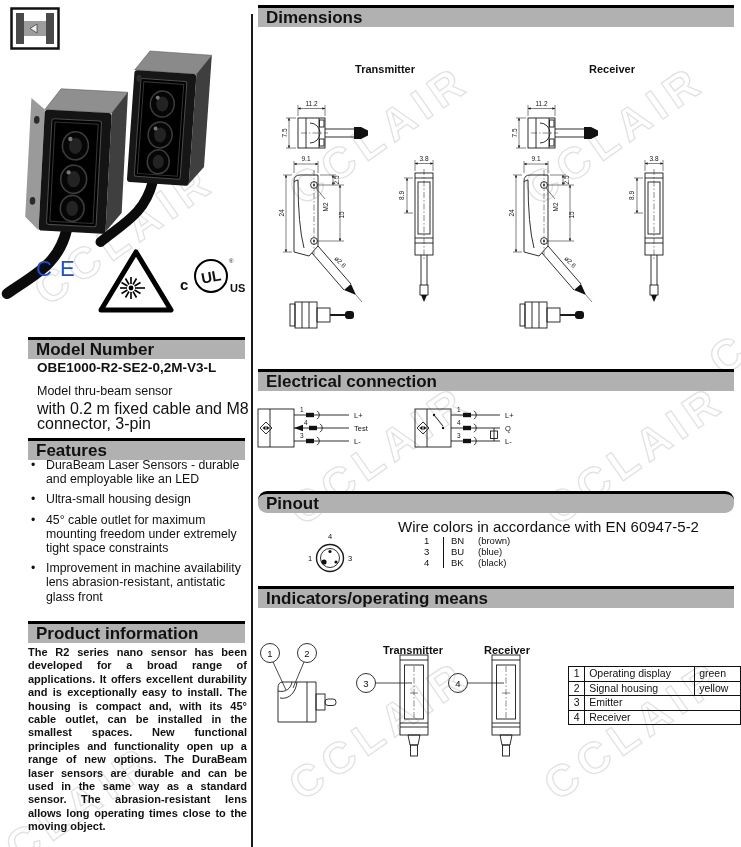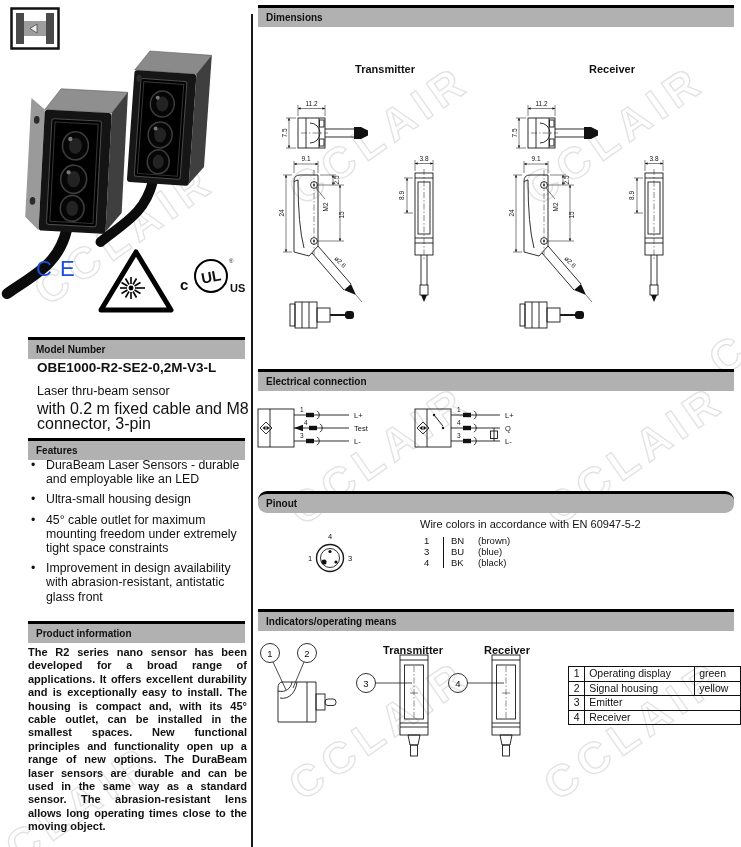--- a/index.html
+++ b/index.html
@@ -3,21 +3,21 @@
 <meta charset="utf-8">
 <style>
   html,body{margin:0;padding:0;background:#fff;}
   .page{position:relative;width:741px;height:847px;background:#fff;overflow:hidden;
         font-family:"Liberation Sans",sans-serif;color:#111;}
   .wm{position:absolute;font-weight:bold;font-size:44px;letter-spacing:7px;
       color:transparent;-webkit-text-stroke:1.3px #e2e2e2;transform:rotate(-35deg);
       pointer-events:none;white-space:nowrap;}
   .divider{position:absolute;left:251px;top:14px;width:2px;height:833px;background:#1a1a1a;}
   .hbar{position:absolute;height:19px;background:#b1b1b1;border-top:3px solid #000;
-        font-weight:bold;font-size:10px;line-height:19px;padding-left:8px;box-sizing:content-box;}
+        font-weight:bold;font-size:17px;line-height:19px;padding-left:8px;box-sizing:content-box;}
   .hbar-left{left:28px;width:209px;}
   .hbar-right{left:258px;width:468px;}
   .txt{position:absolute;}
   .model-number{left:37px;top:360px;width:210px;font-size:13.5px;font-weight:bold;}
   .model-type{left:37px;top:384px;width:212px;font-size:12.5px;}
   .model-cable{left:37px;top:402px;width:212px;font-size:16px;line-height:14.5px;}
   .features-list{position:absolute;left:28px;top:458px;width:218px;margin:0;padding:0;list-style:none;}
   .features-list li{position:relative;padding-left:18px;font-size:12.3px;line-height:14.2px;margin-bottom:6px;}
   .features-list li::before{content:"•";position:absolute;left:3px;top:0;}
   .product-body{left:28px;top:646px;width:219px;font-size:11px;line-height:13.4px;text-align:justify;font-weight:bold;}
@@ -28,21 +28,21 @@
   .ln{fill:none;stroke:#1a1a1a;stroke-width:0.9;}
   .lnf{fill:#fff;stroke:#1a1a1a;stroke-width:0.9;}
   .fill{fill:#111;stroke:none;}
   .dim{fill:none;stroke:#1a1a1a;stroke-width:0.55;}
   .arrows{marker-start:url(#arr);marker-end:url(#arr);}
   .cl{fill:none;stroke:#1a1a1a;stroke-width:0.5;stroke-dasharray:6 2 1.5 2;}
   .dt{font-size:6.5px;}
   .pinnum{font-size:6.5px;}
   .pinlabel{font-size:7.5px;}
   .callout-num{font-size:9.5px;}
-  .note-text{left:420px;top:518px;font-size:11px;}
+  .note-text{left:398px;top:518px;font-size:15px;}
   .wires{position:absolute;left:420px;top:536px;width:160px;font-size:9.5px;}
   .wire-row{height:10.8px;line-height:10.8px;}
   .wire-divider{position:absolute;left:23px;top:1px;width:1px;height:31px;background:#111;}
   .wpin{display:inline-block;width:31px;padding-left:4px;box-sizing:border-box;}
   .wcode{display:inline-block;width:27px;}
   .ind-table{position:absolute;left:568px;top:666px;border-collapse:collapse;font-size:10.5px;}
   .ind-table td{border:1px solid #111;padding:0 4px;height:13.5px;line-height:13.5px;white-space:nowrap;}
   .ind-table .c-num{width:12px;text-align:center;padding:0 2px;}
   .ind-table .c-label{width:104px;}
   .ind-table .c-val{width:38px;}
@@ -237,29 +237,29 @@
   <svg style="left:178px;top:254px;" width="70" height="48" viewBox="0 0 70 48">
     <text x="2" y="36" font-size="15" font-weight="bold">c</text>
     <circle cx="33" cy="22" r="16" fill="none" stroke="#000" stroke-width="2"></circle>
     <text x="33" y="28" text-anchor="middle" font-size="15" font-weight="bold" transform="rotate(-10 33 22)">UL</text>
     <text x="51" y="9" font-size="6">®</text>
     <text x="52" y="38" font-size="11" font-weight="bold">US</text>
   </svg>
 
   <div class="hbar hbar-left" style="top:337px;">Model Number</div>
   <div class="txt model-number">OBE1000-R2-SE2-0,2M-V3-L</div>
-  <div class="txt model-type">Laser thru-beam sensor</div>
+  <div class="txt model-type">Model thru-beam sensor</div>
   <div class="txt model-cable">with 0.2 m fixed cable and M8 connector, 3-pin</div>
 
   <div class="hbar hbar-left" style="top:438px;">Features</div>
   <ul class="features-list">
     <li>DuraBeam Laser Sensors - durable and employable like an LED</li>
     <li>Ultra-small housing design</li>
     <li>45° cable outlet for maximum mounting freedom under extremely tight space constraints</li>
-    <li>Improvement in design availability with abrasion-resistant, antistatic glass front</li>
+    <li>Improvement in machine availability lens abrasion-resistant, antistatic glass front</li>
   </ul>
 
   <div class="hbar hbar-left" style="top:621px;">Product information</div>
   <div class="txt product-body">The R2 series nano sensor has been developed for a broad range of applications. It offers excellent durability and is exceptionally easy to install. The housing is compact and, with its 45° cable outlet, can be installed in the smallest spaces. New functional principles and functionality open up a range of new options. The DuraBeam laser sensors are durable and can be used in the same way as a standard sensor. The abrasion-resistant lens allows long operating times close to the moving object.</div>
 
   <div class="hbar hbar-right" style="top:5px;">Dimensions</div>
   <div class="drawlabel" style="left:335px;top:63px;">Transmitter</div>
   <div class="drawlabel" style="left:562px;top:63px;">Receiver</div>
   <svg style="left:278px;top:85px;" width="190" height="245">
     <use href="#dim-cluster" width="190" height="245"></use>
@@ -350,21 +350,21 @@
       <span class="wpin">1</span><span class="wcode">BN</span><span>(brown)</span>
     </div>
     <div class="wire-row">
       <span class="wpin">3</span><span class="wcode">BU</span><span>(blue)</span>
     </div>
     <div class="wire-row">
       <span class="wpin">4</span><span class="wcode">BK</span><span>(black)</span>
     </div>
   </div>
 
-  <div class="hbar hbar-right" style="top:609px;">Indicators/operating means</div>
+  <div class="hbar hbar-right" style="top:586px;">Indicators/operating means</div>
   <svg style="left:256px;top:640px;" width="110" height="100" viewBox="0 0 110 100">
     <circle class="ln" cx="14" cy="13" r="9.5"></circle>
     <text class="callout-num" x="14" y="16.5" text-anchor="middle">1</text>
     <circle class="ln" cx="51" cy="13" r="9.5"></circle>
     <text class="callout-num" x="51" y="16.5" text-anchor="middle">2</text>
     <line class="dim" x1="17" y1="22" x2="30" y2="50" style="stroke-width:0.8"></line>
     <line class="dim" x1="48" y1="22" x2="37" y2="48" style="stroke-width:0.8"></line>
     <g transform="translate(22,42)">
       <path class="ln" d="M0,6 Q0,0 5,0 L38,0 L38,40 L0,40 Z"></path>
       <path class="ln" d="M0,9 C8,11 13,6 14,0"></path>

